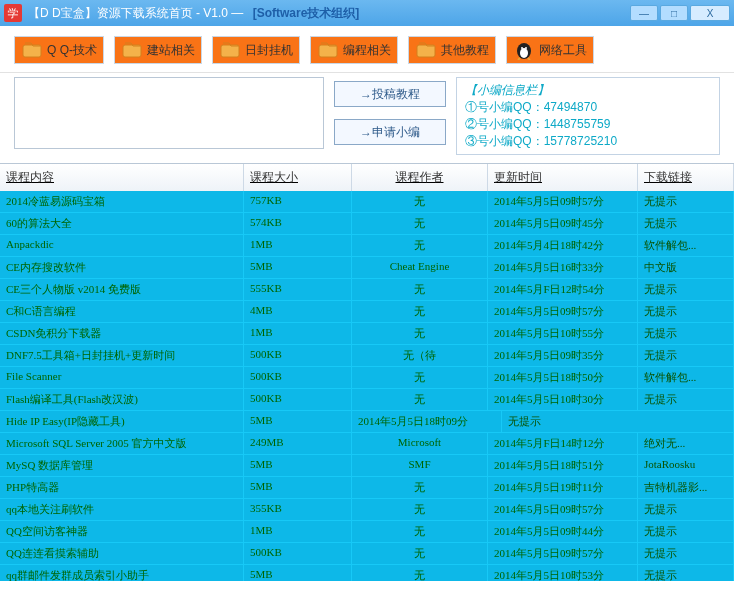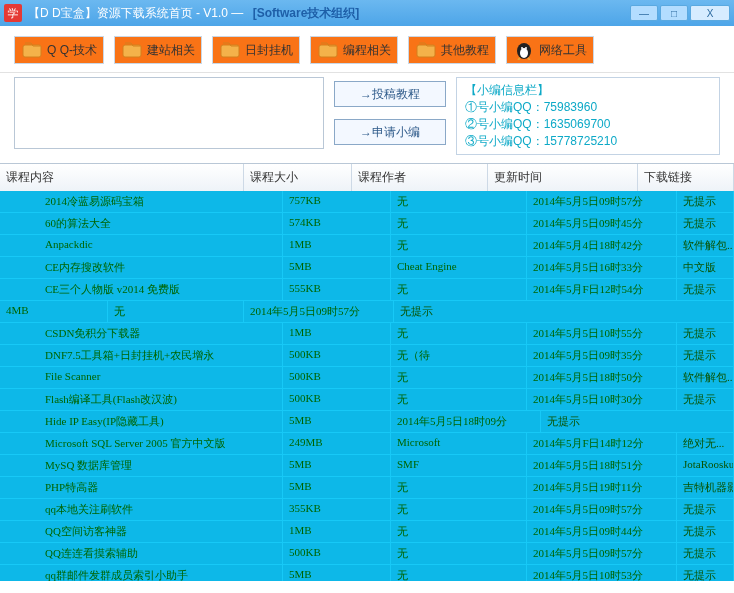--- a/index.html
+++ b/index.html
@@ -16,35 +16,35 @@
 .toolbar { display: flex; gap: 10px; padding: 10px 14px 8px; border-bottom: 1px solid #e2e2e2; }
 .tool-btn { display: flex; align-items: center; gap: 4px; border: 1px solid #c9d7e6; padding: 3px 6px; background: #f97316; cursor: pointer; }
 .tool-btn span.ico { width: 22px; height: 20px; display: inline-flex; align-items: center; justify-content: center; }
 .tool-btn span.lbl { color: #333; white-space: nowrap; }
 
 .mid { display: flex; gap: 10px; padding: 4px 14px 8px; }
 .preview { width: 310px; height: 72px; border: 1px solid #b9c7d6; background: #fff; }
 .mid-btns { display: flex; flex-direction: column; gap: 12px; padding-top: 4px; }
 .a-btn { width: 112px; height: 26px; border: 1px solid #8aa8c7; background: #f3f8ff; display: flex; align-items: center; justify-content: center; color: #2e5a8a; cursor: pointer; }
 .infobox { border: 1px solid #c3d3e4; flex: 1; padding: 4px 8px; color: #0da9c7; font-size: 12px; line-height: 17px; }
-.infobox .hdr { color: #0da9c7; }
+.infobox .hdr { color: #0da9c7; font-style: italic; }
 
 .tablewrap { position: relative; }
-.thead { display: flex; background: linear-gradient(#fff,#eef3f8); border-top: 1px solid #b9c7d6; }
+.thead { display: flex; background: linear-gradient(#fff,#eef3f8); border-top: 1px solid #b9c7d6; text-decoration: underline; }
 .thead .th { padding: 5px 6px; border-right: 1px solid #cdd9e6; font-size: 12px; color: #333; }
 .c0 { width: 244px; }
 .c1 { width: 108px; }
-.c2 { width: 136px; }
+.c2 { width: 136px; text-align: center; }
 .c3 { width: 150px; }
 .c4 { flex: 1; }
 
 .tbody { height: 390px; overflow-y: auto; background: #0db8e8; }
 .row { display: flex; border-bottom: 1px solid #17c9f7; }
 .row .td { padding: 3px 6px; font-size: 11px; color: #0b3b00; border-right: 1px solid #17c9f7; white-space: nowrap; overflow: hidden; }
-.row .td.c0 { color: #0d4a00; margin-left: 39px; }
+.row .td.c0 { color: #0d4a00; }
 .row .td.link { color: #0d4a00; }
 .tbody { background: #0db4e8; }
 .row { background: #0db8e8; }
 .row .td { color: #0b6b00; }
 .row .td { color: #0b4c00; }
 .row .td { color: #083800; }
 .row .td { color: #0b4500; }
 .row .td { font-family: "SimSun"; }
 .tbody .row .td { color: #005500; }
 .tbody .row .td { color: #006400; }
@@ -136,22 +136,22 @@
 
 <div class="mid">
   <div class="preview"></div>
   <div class="mid-btns">
     <div class="a-btn">→投稿教程</div>
     <div class="a-btn">→申请小编</div>
   </div>
   <div class="infobox">
     <div class="hdr">【小编信息栏】</div>
     <div id="infolines">
-        <div>①号小编QQ：75983960</div>
-        <div>②号小编QQ：1635069700</div>
+        <div>①号小编QQ：47494870</div>
+        <div>②号小编QQ：1448755759</div>
         <div>③号小编QQ：15778725210</div>
       </div>
   </div>
 </div>
 
 <div class="tablewrap">
   <div class="thead">
     <div class="th c0">课程内容</div>
     <div class="th c1">课程大小</div>
     <div class="th c2">课程作者</div>
@@ -188,34 +188,35 @@
         <div class="td c4 link">中文版</div>
       </div>
       <div class="row">
         <div class="td c0">CE三个人物版 v2014 免费版</div>
         <div class="td c1">555KB</div>
         <div class="td c2">无</div>
         <div class="td c3">2014年5月F日12时54分</div>
         <div class="td c4 link">无提示</div>
       </div>
       <div class="row">
+        <div class="td c0">C和C语言编程</div>
         <div class="td c1">4MB</div>
         <div class="td c2">无</div>
         <div class="td c3">2014年5月5日09时57分</div>
         <div class="td c4 link">无提示</div>
       </div>
       <div class="row">
         <div class="td c0">CSDN免积分下载器</div>
         <div class="td c1">1MB</div>
         <div class="td c2">无</div>
         <div class="td c3">2014年5月5日10时55分</div>
         <div class="td c4 link">无提示</div>
       </div>
       <div class="row">
-        <div class="td c0">DNF7.5工具箱+日封挂机+农民增永</div>
+        <div class="td c0">DNF7.5工具箱+日封挂机+更新时间</div>
         <div class="td c1">500KB</div>
         <div class="td c2">无（待</div>
         <div class="td c3">2014年5月5日09时35分</div>
         <div class="td c4 link">无提示</div>
       </div>
       <div class="row">
         <div class="td c0">File Scanner</div>
         <div class="td c1">500KB</div>
         <div class="td c2">无</div>
         <div class="td c3">2014年5月5日18时50分</div>

